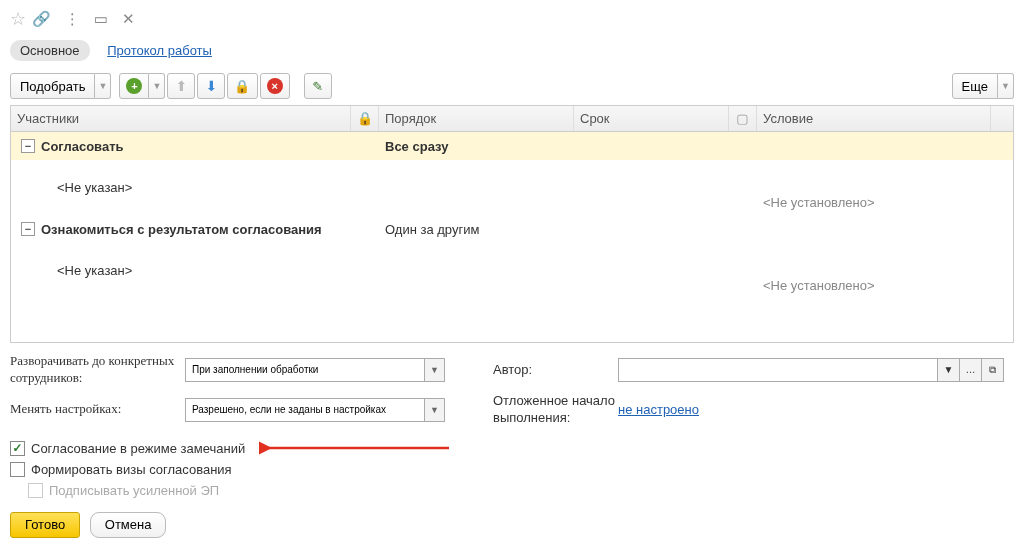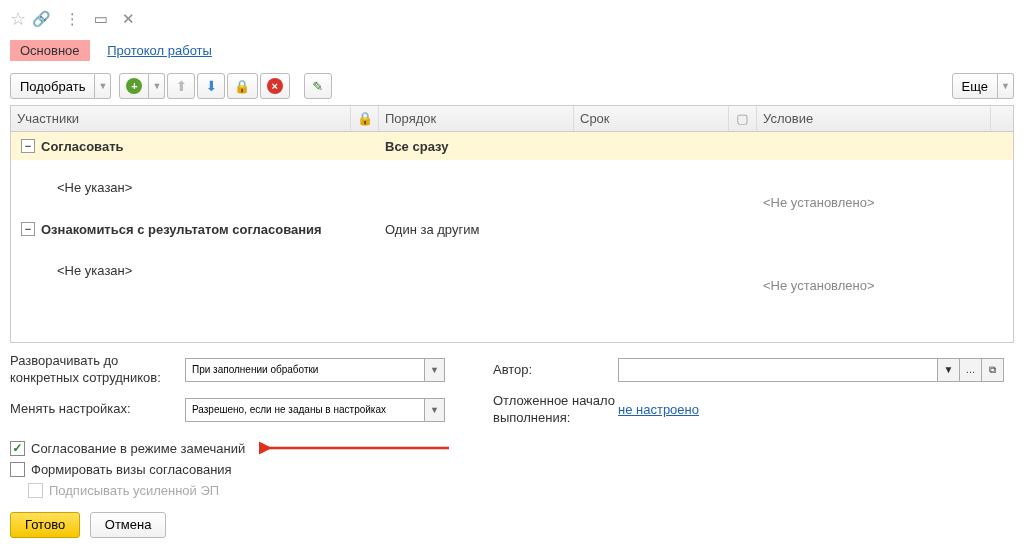--- a/index.html
+++ b/index.html
@@ -6,21 +6,21 @@
 body { font-family: Arial, sans-serif; font-size: 13px; color: #333; background: #fff; width: 1024px; height: 548px; position: relative; }
 
 .titlebar { display: flex; align-items: center; padding: 8px 10px 6px 10px; }
 .star-icon { color: #bbb; font-size: 18px; margin-right: 6px; }
 .title { font-size: 19px; font-weight: 400; color: #333; flex: 1; }
 .titlebar-icons { display: flex; gap: 14px; color: #888; font-size: 15px; }
 .titlebar-icons span { cursor: pointer; }
 
 .tabs { padding: 4px 10px 8px 10px; }
 .tab { display: inline-block; padding: 3px 10px; margin-right: 4px; }
-.tab.active { background: #fca5a5; color: #333; }
+.tab.active { background: #e5e5e5; color: #333; border-radius: 10px; }
 .tab.link { color: #2062b4; text-decoration: underline; }
 
 .toolbar { display: flex; align-items: center; padding: 4px 10px 6px 10px; gap: 2px; }
 .btn { border: 1px solid #bbb; background: linear-gradient(#fff,#f1f1f1); padding: 3px 9px; border-radius: 3px; font-size: 13px; cursor: pointer; min-height: 26px; display: inline-flex; align-items: center; justify-content: center; }
 .btn-icon { min-width: 28px; padding: 3px 6px; }
 .btn-split { display: inline-flex; }
 .btn-split .btn { border-radius: 0; }
 .btn-split .btn:first-child { border-radius: 3px 0 0 3px; }
 .btn-split .btn:last-child { border-radius: 0 3px 3px 0; border-left: none; width: 16px; min-width:16px; padding:0; color:#999; font-size:9px; }
 .toolbar-sep { width: 10px; }
@@ -55,21 +55,21 @@
 .cell.timer { width: 28px; }
 .cell.cond { flex:1; color:#888; }
 .cell.last { width:22px; }
 .expander { width:14px; height:14px; border:1px solid #999; display:inline-flex; align-items:center; justify-content:center; font-size:11px; margin: 0 6px 0 4px; background:#fff; color:#555; line-height:1; }
 .child-indent { margin-left: 40px; color:#333; }
 .placeholder { color:#333; }
 .cond-placeholder { color:#999;margin-top:30px; }
 
 .form-area { padding: 10px 10px 4px 10px; }
 .form-row { display:flex; align-items:center; margin-bottom: 6px; font-size:13px; }
-.lbl-left { width: 175px; color:#333; line-height:1.3; }
+.lbl-left { width: 175px; color:#333; line-height:1.3;font-family:Liberation Serif, serif; }
 .input-combo { display:flex; width: 260px; }
 .input-combo input { flex:1; border:1px solid #aaa; padding:3px 6px; font-size:10px; height:24px; }
 .input-combo .dd { width:20px; border:1px solid #aaa; border-left:none; background:#f3f3f3; display:flex; align-items:center; justify-content:center; font-size:9px; color:#666; cursor:pointer; }
 .col2 { margin-left: 48px; display:flex; align-items:center; }
 .lbl-mid { width: 125px; }
 .author-input { width: 320px; border:1px solid #aaa; height:24px; padding:3px 6px; }
 .side-btn { width:22px; height:24px; border:1px solid #aaa; border-left:none; background:#f3f3f3; display:flex; align-items:center; justify-content:center; font-size:10px; cursor:pointer; }
 .link-text { color:#2062b4; text-decoration: underline; cursor:pointer; }
 
 .checks { padding: 4px 10px 2px 10px; }
@@ -78,21 +78,21 @@
 .chk.checked { background:#fff; color:#2b7a2b; font-size:12px; font-weight:bold; }
 .chk.checked::after { content:"✓"; }
 .chk.disabled { border-color:#ccc; }
 .check-row.disabled { color:#aaa; margin-left: 18px; }
 
 .red-arrow { position:relative; margin-left:14px; }
 .red-arrow svg { display:block; }
 
 .footer { padding: 6px 10px 10px 10px; }
 .btn.primary { background: linear-gradient(#ffe15a,#f7c600); border-color:#c9a300; font-weight:400; padding:4px 14px; }
-.btn.secondary { padding:4px 14px; }
+.btn.secondary { padding:4px 14px;border-radius:9px; }
 
 </style>
 </head>
 <body>
 
 <div class="titlebar">
   <span class="star-icon">☆</span>
   <div class="titlebar-icons">
     <span>🔗</span>
     <span>⋮</span>

